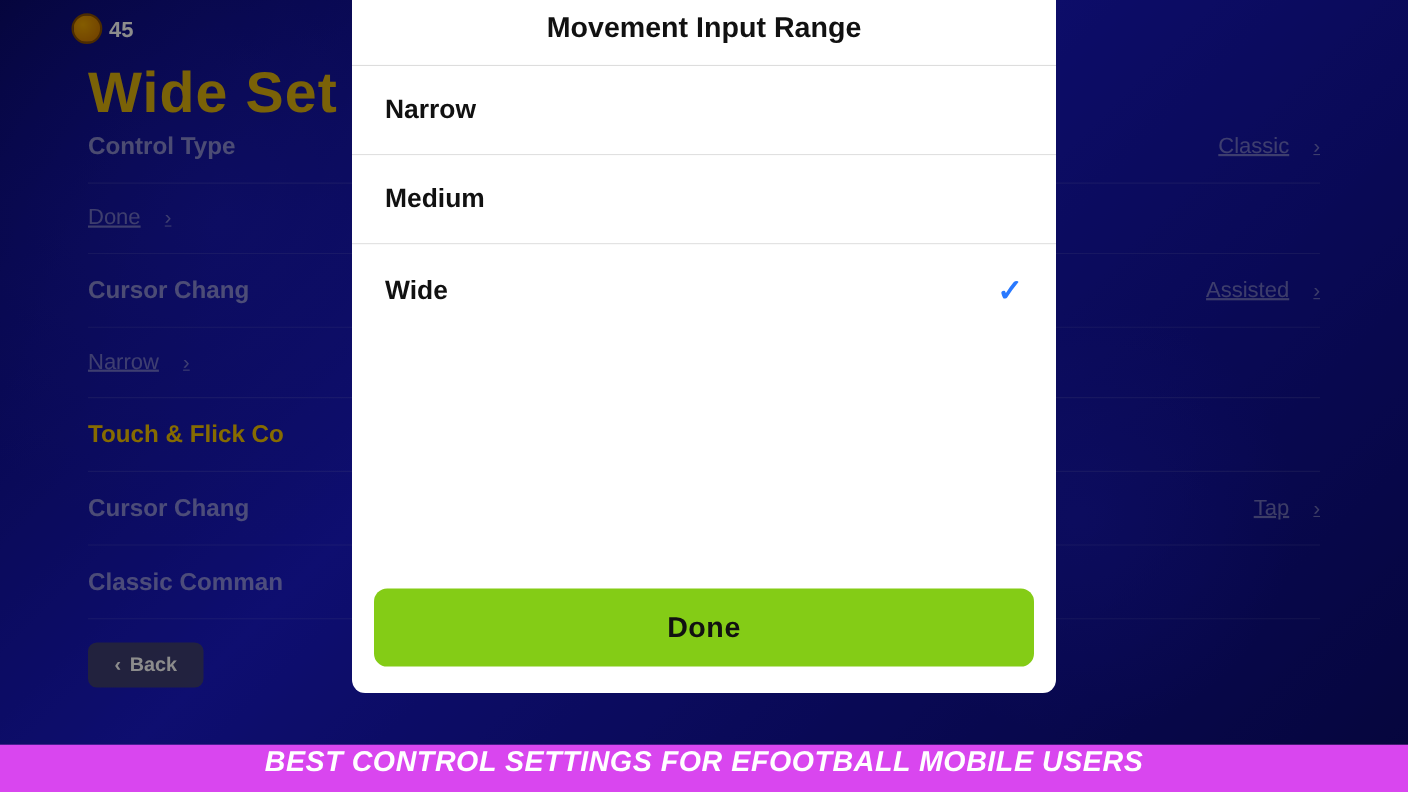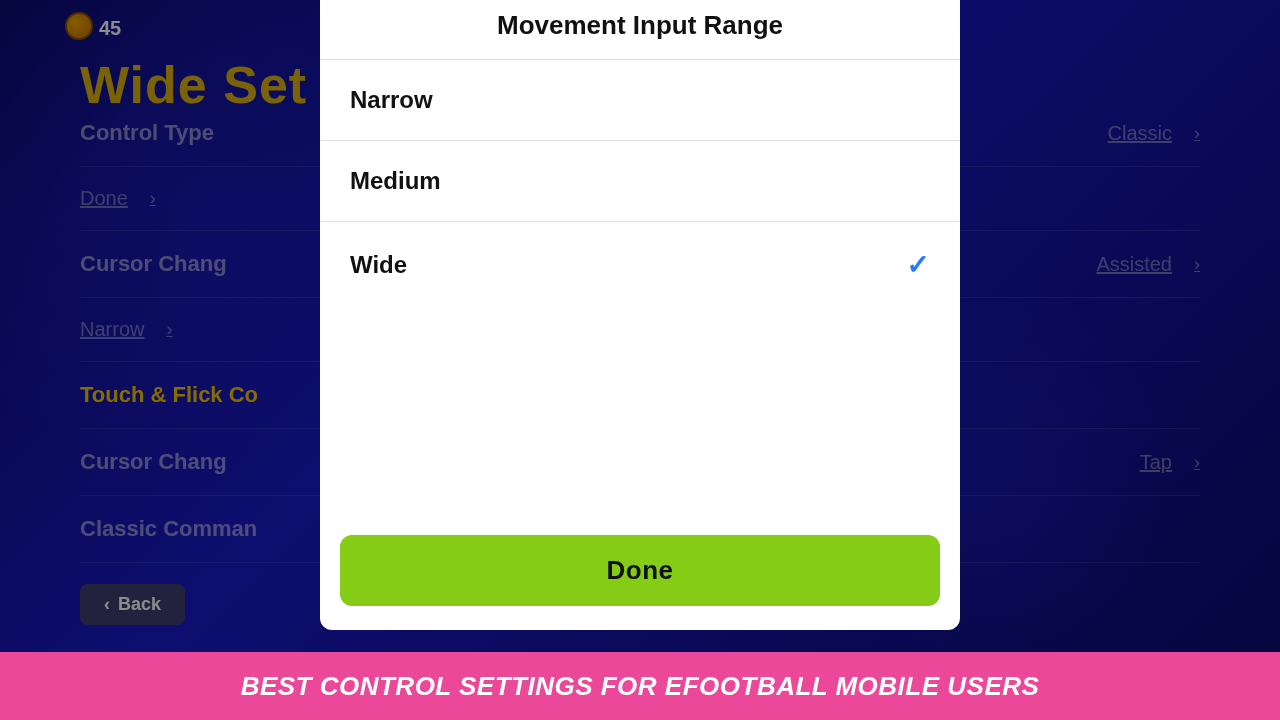--- a/index.html
+++ b/index.html
@@ -230,24 +230,23 @@
       cursor: pointer;
       letter-spacing: 0.5px;
     }
 
     
     .bottom-banner {
       position: absolute;
       bottom: 0;
       left: 0;
       right: 0;
-      background: #ec4899;
-      height: 68px;
-      display: flex;
-      align-items: center;
+      background: #d946ef;
+      height: 43px;
+      display: flex;
       justify-content: center;
       z-index: 20;
     }
 
     .banner-text {
       font-size: 26px;
       font-weight: 900;
       color: white;
       font-style: italic;
       letter-spacing: 0.5px;

